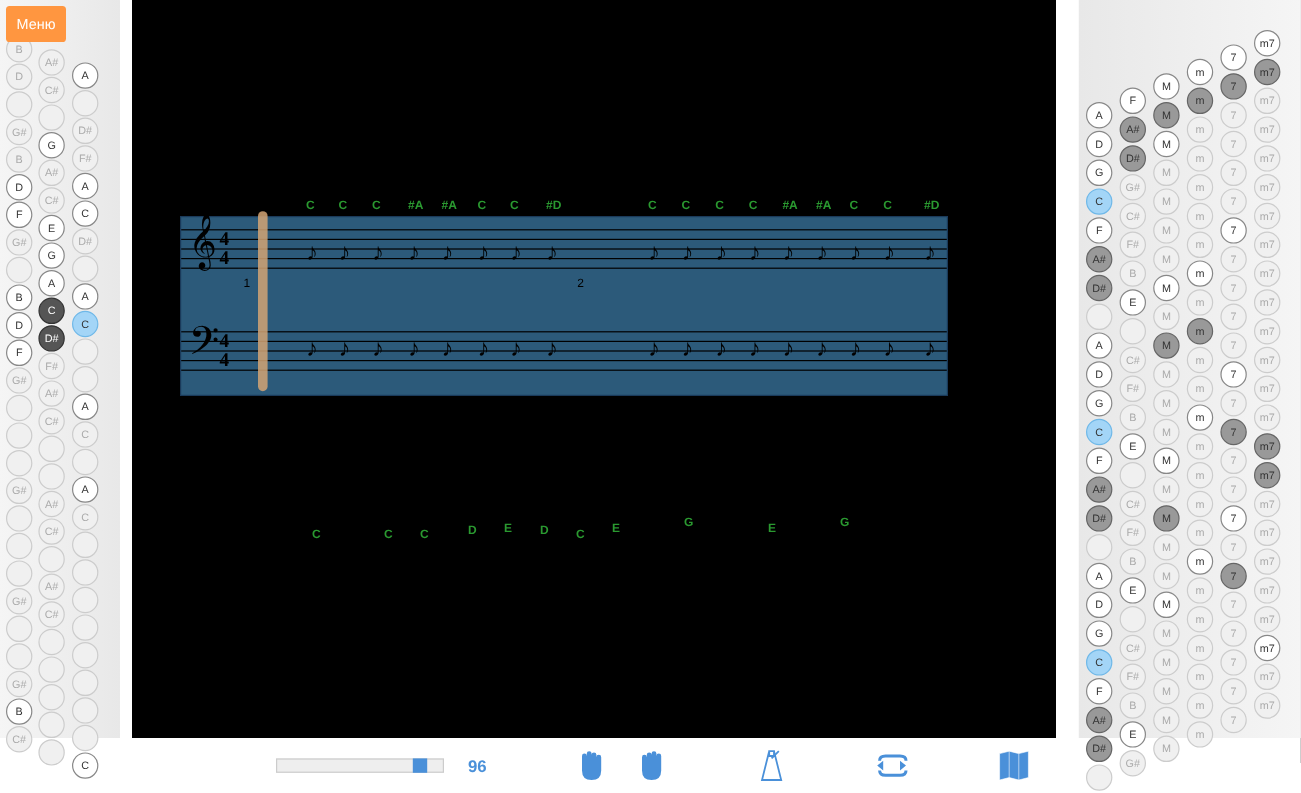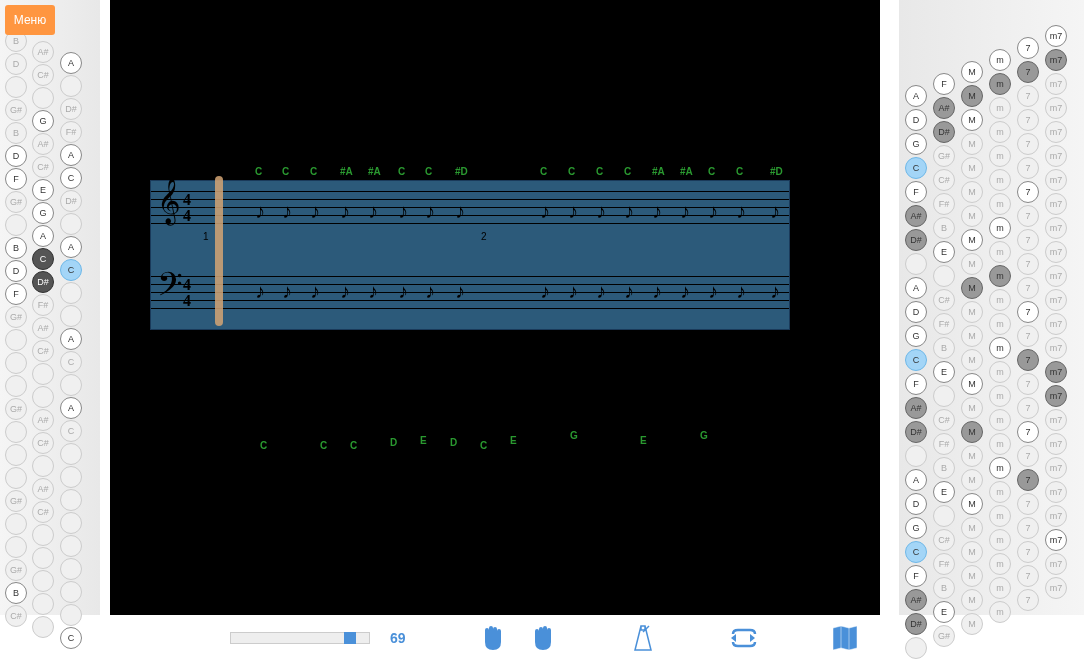--- a/index.html
+++ b/index.html
@@ -356,21 +356,21 @@
     <div class="btn-circle white" style="left: 146px; top: 529px;">m7</div>
     <div class="btn-circle gray" style="left: 146px; top: 553px;">m7</div>
     <div class="btn-circle gray" style="left: 146px; top: 577px;">m7</div>
   </div>
 
 <div class="bottom-bar">
   <div style="width:80px"></div>
   <div class="slider">
     <div class="slider-thumb" id="slider-thumb" style="left: 112.64px;"></div>
   </div>
-  <span class="tempo-val">69</span>
+  <span class="tempo-val">96</span>
   <div class="spacer"></div>
   <div class="tool-icon">
     <svg width="24" height="28" viewBox="0 0 24 28">
         <path d="M4 14 L4 6 Q4 4 6 4 Q8 4 8 6 L8 12 L8 4 Q8 2 10 2 Q12 2 12 4 L12 12 L12 5 Q12 3 14 3 Q16 3 16 5 L16 13 L16 7 Q16 5 18 5 Q20 5 20 7 L20 18 Q20 26 12 26 Q4 26 4 18 Z"></path>
       </svg>
   </div>
   <div class="tool-icon">
     <svg width="24" height="28" viewBox="0 0 24 28">
         <path d="M20 14 L20 6 Q20 4 18 4 Q16 4 16 6 L16 12 L16 4 Q16 2 14 2 Q12 2 12 4 L12 12 L12 5 Q12 3 10 3 Q8 3 8 5 L8 13 L8 7 Q8 5 6 5 Q4 5 4 7 L4 18 Q4 26 12 26 Q20 26 20 18 Z"></path>
       </svg>

